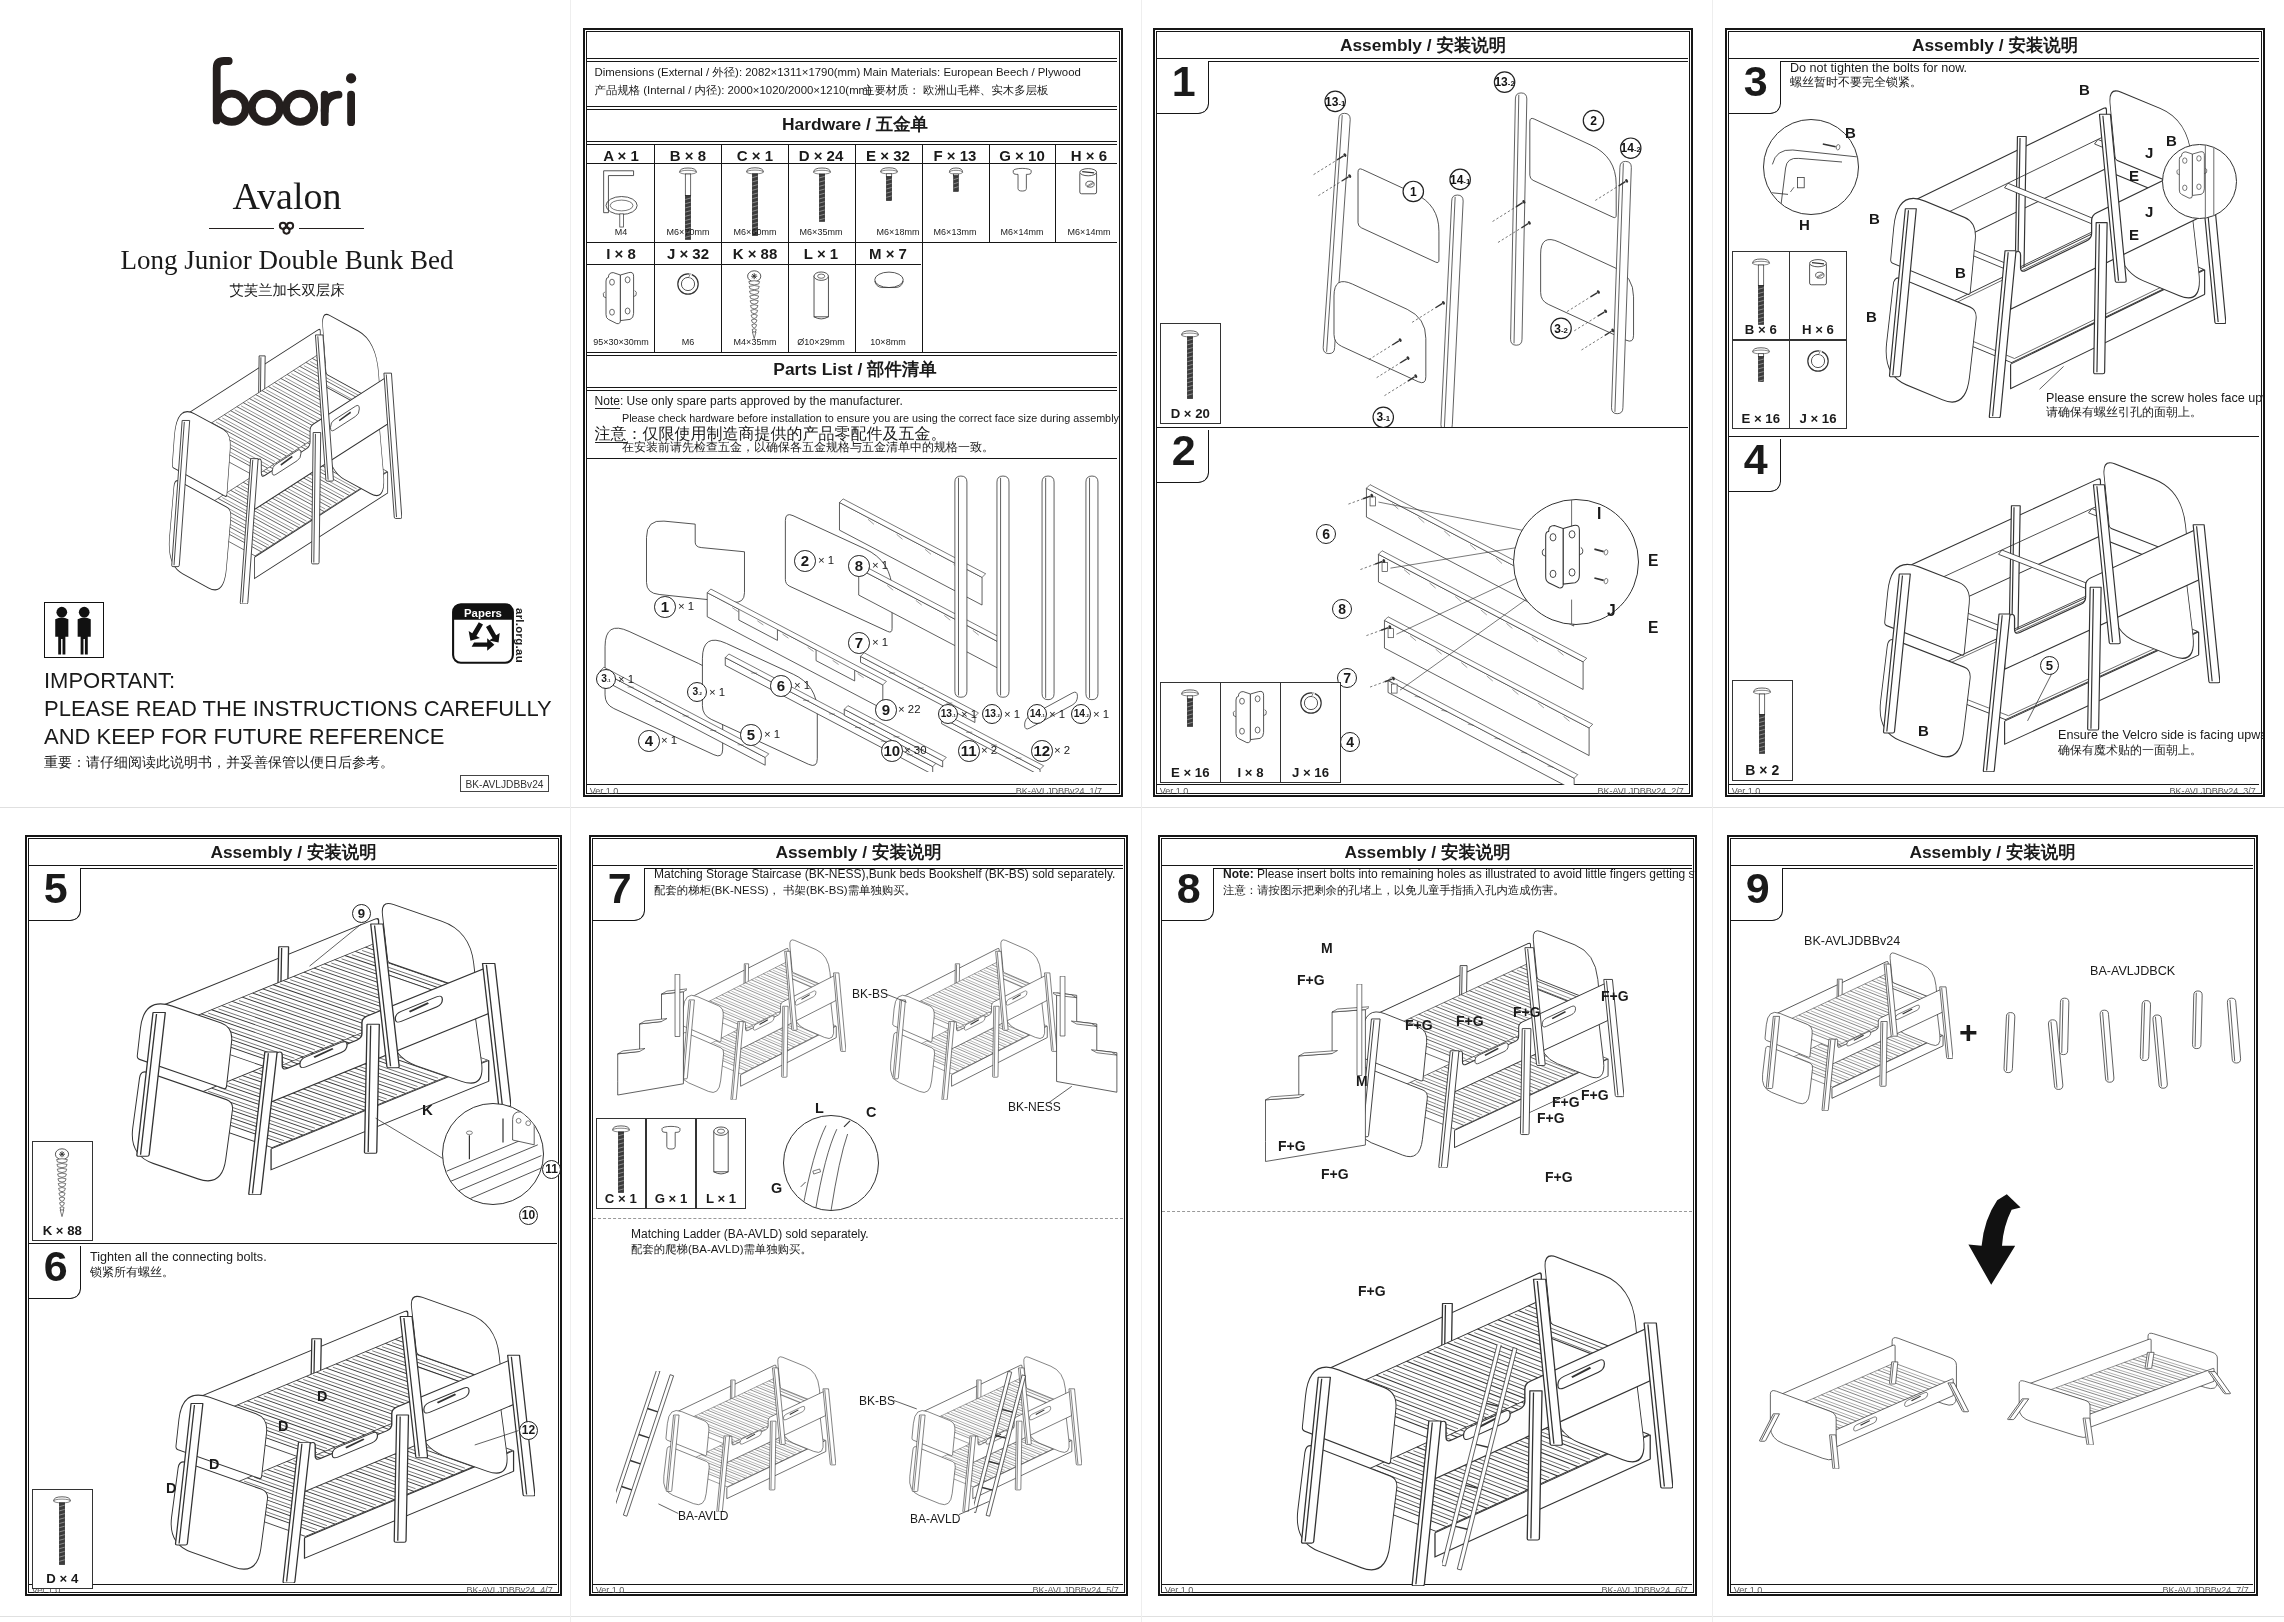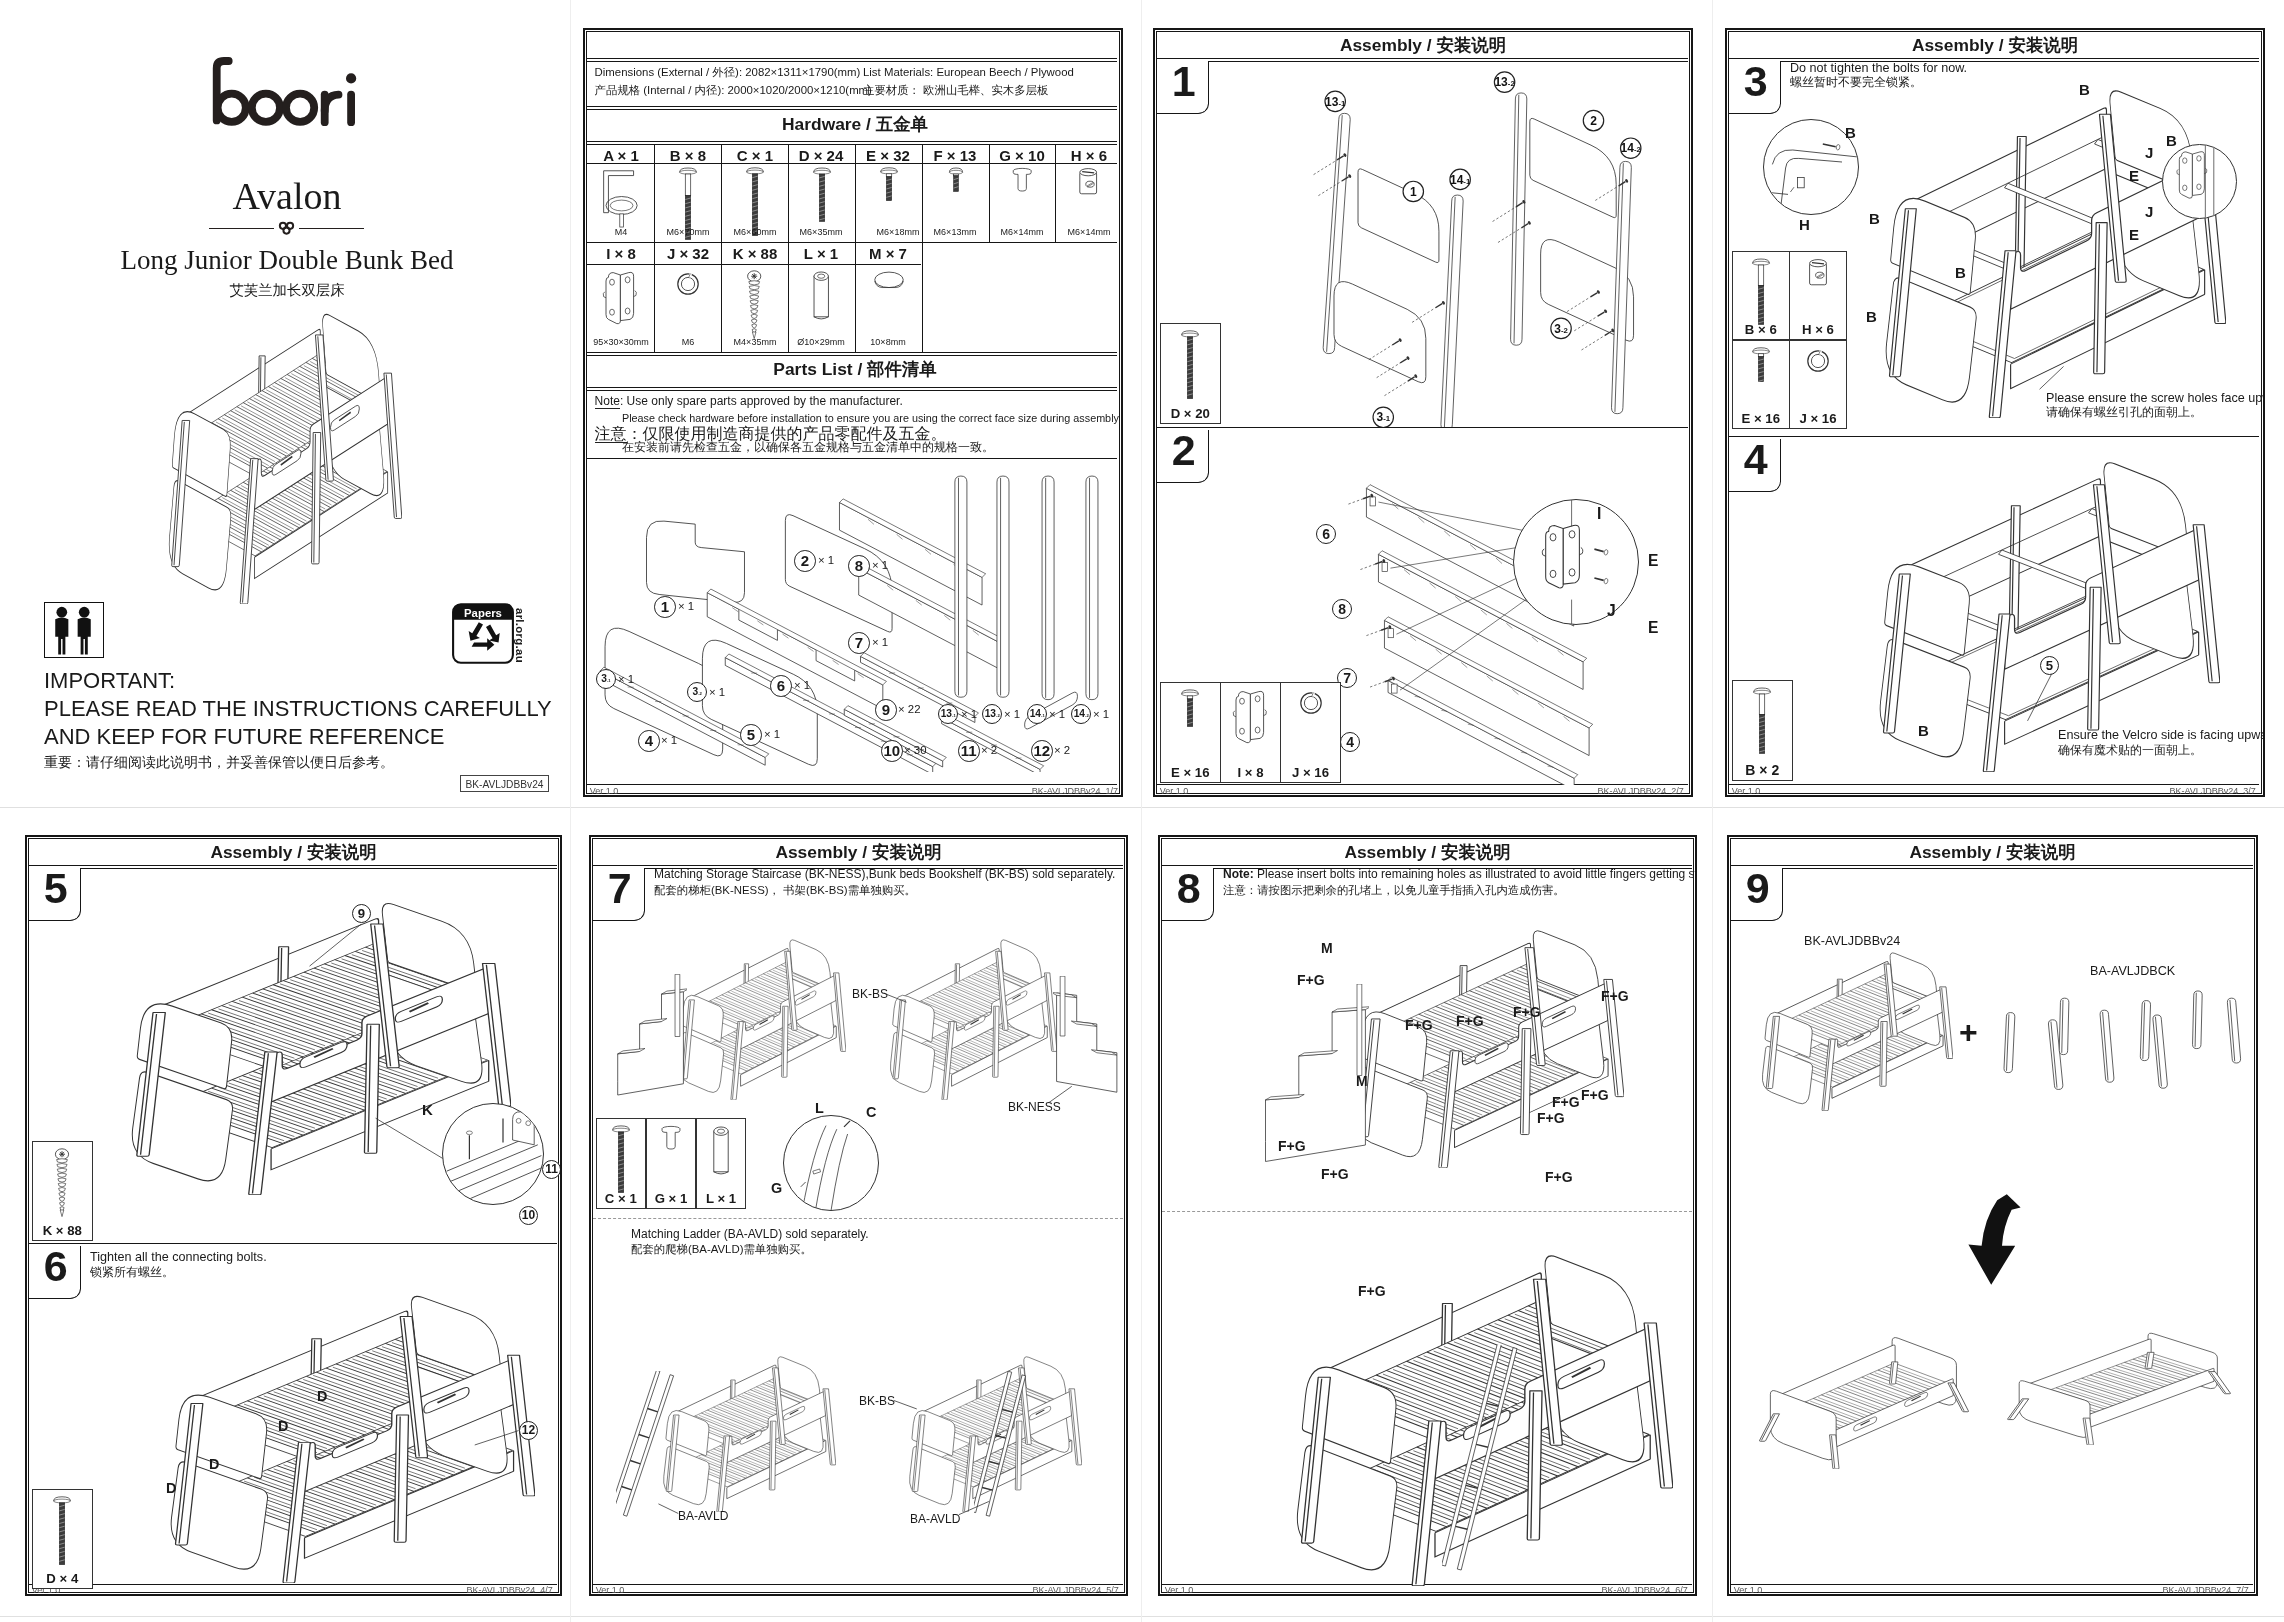--- a/index.html
+++ b/index.html
@@ -165,24 +165,24 @@
     <div style="position:absolute;left:442px;top:757px;width:89px;height:17px;border:0.9px solid #444;">
       <div style="text-align:center;font-size:10.2px;color:#333;line-height:17px">BK-AVLJDBBv24</div>
     </div>
   </div>
 <div style="position:absolute;left:583px;top:28px;width:540px;height:769px;border:2.4px solid #161616;background:#fff;overflow:hidden">
     <div style="position:absolute;inset:1.2px;border:0.9px solid #161616"></div>
     <div style="position:absolute;left:2.4px;top:28px;width:530px;height:0.9px;background:#161616"></div>
     <div style="position:absolute;left:2.4px;top:31px;width:530px;height:0.9px;background:#161616"></div>
     <div style="position:absolute;left:2.4px;top:754px;width:530px;height:0.9px;background:#161616"></div>
     <div style="position:absolute;left:4.8px;top:756px;font-size:9px;font-weight:normal;color:#555;white-space:nowrap;line-height:1.15;">Ver 1.0</div>
-    <div style="position:absolute;right:3px;top:756px;font-size:9px;color:#555">BK-AVLJDBBv24&nbsp; 1/7</div>
+    <div style="position:absolute;right:19px;top:756px;font-size:9px;color:#555">BK-AVLJDBBv24&nbsp; 1/7</div>
     <div style="position:absolute;left:9.6px;top:36px;font-size:11.4px;font-weight:normal;color:#1a1a1a;white-space:nowrap;line-height:1.15;">Dimensions (External / 外径): 2082×1311×1790(mm)</div>
     <div style="position:absolute;left:9.6px;top:54px;font-size:11.4px;font-weight:normal;color:#1a1a1a;white-space:nowrap;line-height:1.15;">产品规格 (Internal / 内径): 2000×1020/2000×1210(mm)</div>
-    <div style="position:absolute;left:278px;top:36px;font-size:11.4px;font-weight:normal;color:#1a1a1a;white-space:nowrap;line-height:1.15;">List Materials: European Beech / Plywood</div>
+    <div style="position:absolute;left:278px;top:36px;font-size:11.4px;font-weight:normal;color:#1a1a1a;white-space:nowrap;line-height:1.15;">Main Materials: European Beech / Plywood</div>
     <div style="position:absolute;left:278px;top:54px;font-size:11.4px;font-weight:normal;color:#1a1a1a;white-space:nowrap;line-height:1.15;">主要材质： 欧洲山毛榉、实木多层板</div>
     <div style="position:absolute;left:2.4px;top:76px;width:530px;height:0.9px;background:#161616"></div>
     <div style="position:absolute;left:2.4px;top:79px;width:530px;height:0.9px;background:#161616"></div>
     <div style="position:absolute;left:270px;top:84px;transform:translateX(-50%);font-size:17.4px;font-weight:bold;color:#1a1a1a;white-space:nowrap;line-height:1.15;">Hardware / 五金单</div>
     <div style="position:absolute;left:2.4px;top:111px;width:530px;height:0.9px;background:#161616"></div>
     <div style="position:absolute;left:2.4px;top:114px;width:530px;height:0.9px;background:#161616"></div>
     <div style="position:absolute;left:36px;top:117px;transform:translateX(-50%);font-size:15px;font-weight:bold;color:#1a1a1a;white-space:nowrap;line-height:1.15;">A × 1</div>
     <div style="position:absolute;left:2.4px;top:136px;width:67px;height:60px;text-align:center;"><svg width="52" height="73" viewBox="0 0 86 122">
         <path d="M14,8 L64,8 L64,16 L22,16 L22,78 L14,78 Z" fill="#fff" stroke="#333" stroke-width="1.4"></path>
         <ellipse cx="44" cy="66" rx="26" ry="15" fill="none" stroke="#333" stroke-width="1.4"></ellipse>

